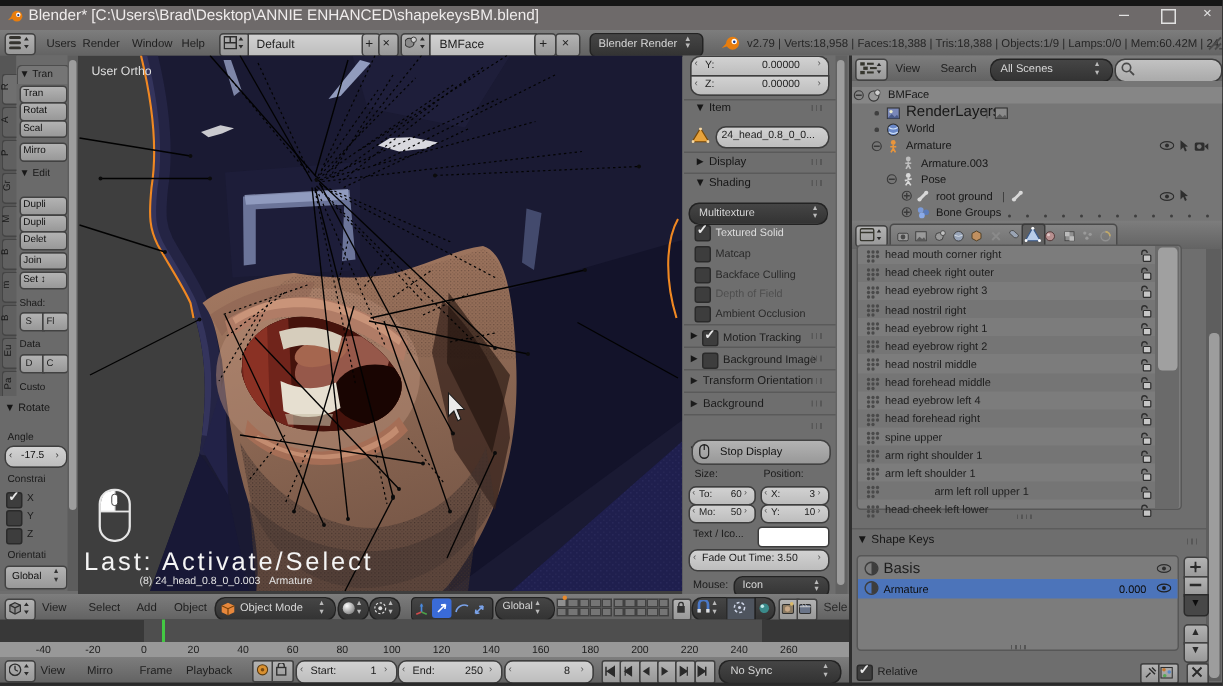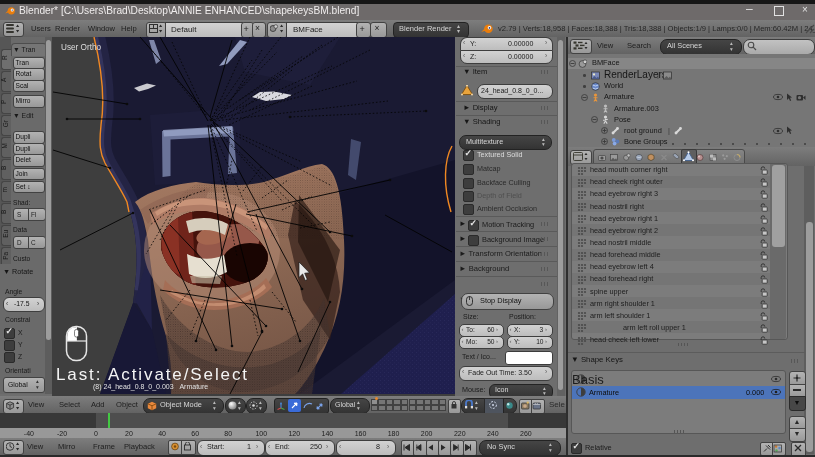--- a/index.html
+++ b/index.html
@@ -1048,21 +1048,21 @@
 <div class="ab" style="left:771.5px;top:165px;width:13px;height:82px;background:#a0a0a0;border-radius:3px"></div>
 <div class="ab" style="left:678px;top:342.5px;width:11px;height:3px;background:repeating-linear-gradient(90deg,#555 0 1px,transparent 1px 3px)"></div>
 <div class="ab" style="left:567.5px;top:351.5px;width:237px;height:1px;background:#5c5c5c"></div>
 <div class="tx" style="left:571px;top:356px;font-size:7.8px;line-height:8.8px;color:#161616">▼ Shape Keys</div>
 <div class="grip" style="left:791px;top:358.5px;"></div>
 <div class="ab" style="left:571px;top:370px;width:215px;height:64px;background:#7c7c7c;border:1px solid #575757;border-radius:3px;box-sizing:border-box"></div>
 <svg class="ab" style="left:576px;top:374px" width="10" height="10" viewBox="0 0 10 10">
       <path d="M5,0.8 a4.2,4.2 0 1,0 0.01,0 Z" fill="none" stroke="#3d3d3d" stroke-width="0.9"></path>
       <path d="M5,1 a4,4 0 0,1 0,8 Z" fill="#3d3d3d"></path>
     </svg>
-<div class="tx" style="left:572px;top:375.5px;font-size:13px;line-height:8.3px;color:#1d1d1d">Basis</div>
+<div class="tx" style="left:589px;top:375.5px;font-size:10px;line-height:8.3px;color:#1d1d1d">Basis</div>
 <svg class="ab" style="left:771px;top:375px" width="10" height="8" viewBox="0 0 10 8">
       <ellipse cx="5" cy="4" rx="4.5" ry="2.6" fill="none" stroke="#2e2e2e" stroke-width="0.8"></ellipse>
       <circle cx="5" cy="4" r="1.3" fill="#2e2e2e"></circle>
     </svg>
 <div class="ab" style="left:572px;top:385.5px;width:213px;height:13px;background:#4c74ba"></div>
 <svg class="ab" style="left:576px;top:387px" width="10" height="10" viewBox="0 0 10 10">
       <path d="M5,0.8 a4.2,4.2 0 1,0 0.01,0 Z" fill="none" stroke="#3d3d3d" stroke-width="0.9"></path>
       <path d="M5,1 a4,4 0 0,1 0,8 Z" fill="#3d3d3d"></path>
     </svg>
 <div class="tx" style="left:589px;top:388.5px;font-size:7.3px;line-height:8.3px;color:#0d0d0d">Armature</div>

